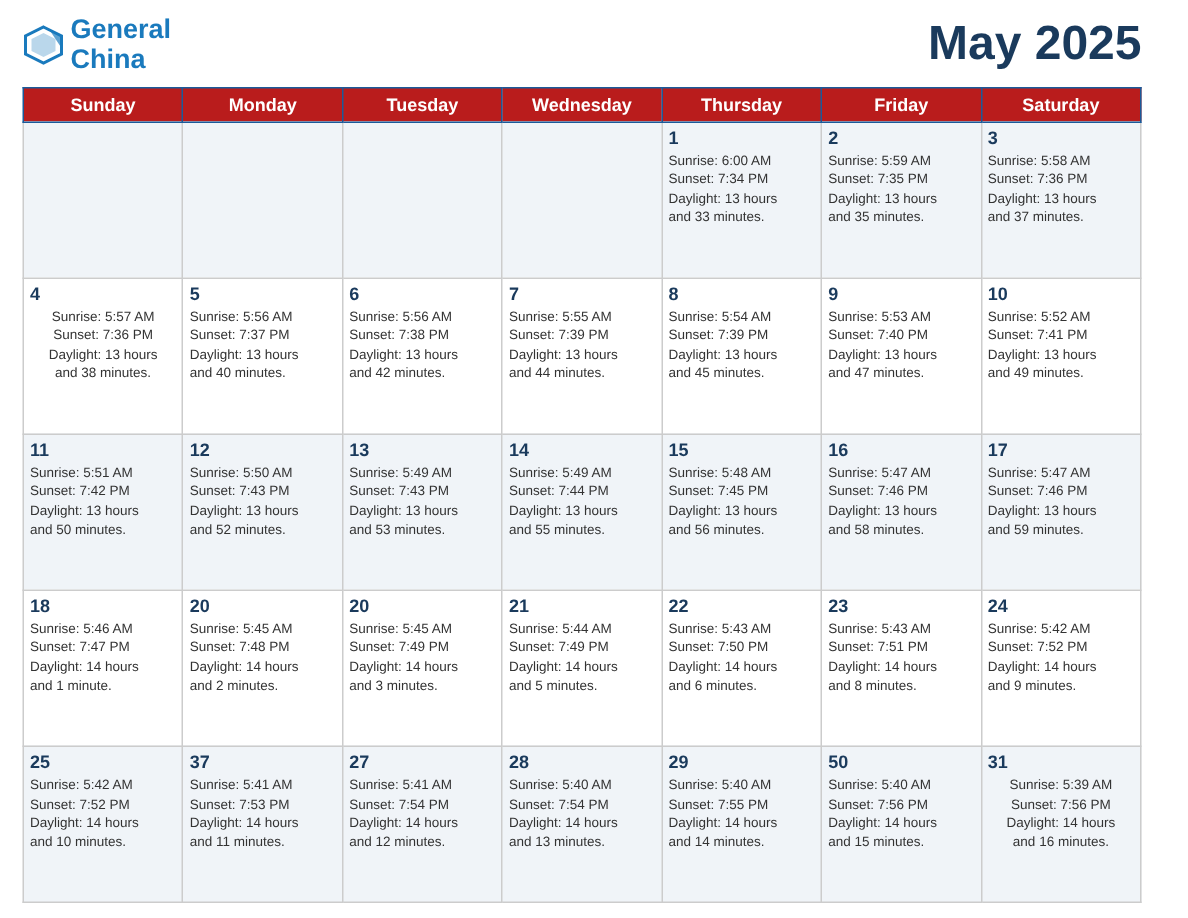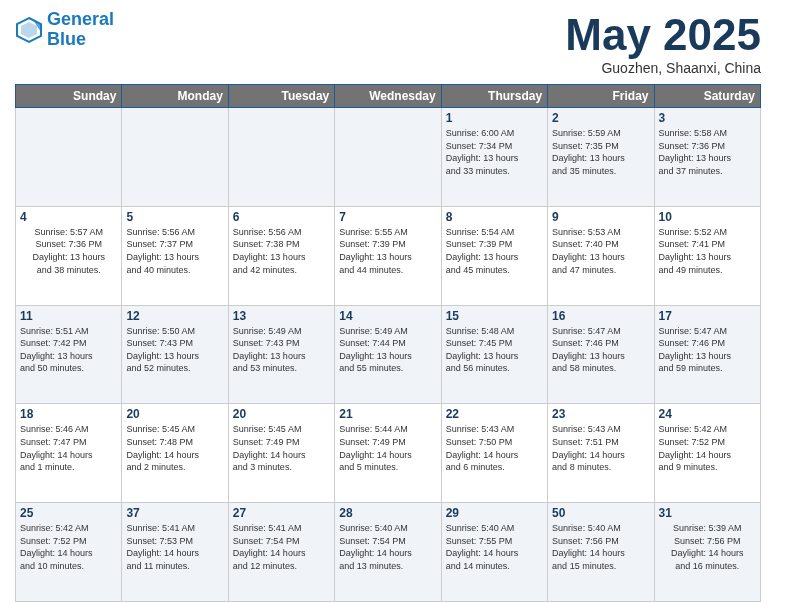--- a/index.html
+++ b/index.html
@@ -38,42 +38,42 @@
     }
     .logo-icon {
       width: 28px;
       height: 28px;
       margin-right: 4px;
     }
     .title-block {
       text-align: right;
     }
     .main-title {
-      font-size: 44px;
+      font-size: 32px;
       font-weight: bold;
       color: #1a3a5c;
     }
     .subtitle {
       font-size: 14px;
       color: #333;
     }
     .calendar {
       flex: 1;
       border: 1px solid #ccc;
       border-collapse: collapse;
       width: 100%;
       table-layout: fixed;
     }
     .calendar thead tr th {
-      background-color: #737373;
+      background-color: #b91c1c;
       color: #fff;
       font-size: 12px;
       font-weight: bold;
       padding: 4px 5px;
-      text-align: right;
+      text-align: center;
       border: 1px solid #1a5a9a;
     }
     .calendar tbody tr td {
       vertical-align: top;
       font-size: 9.5px;
       color: #333;
       padding: 3px 4px;
       border: 1px solid #ccc;
       height: 88px;
     }
@@ -106,26 +106,25 @@
   <div class="header">
     <div class="logo">
       <svg class="logo-icon" viewBox="0 0 28 28">
         <rect x="0" y="0" width="28" height="28" fill="none"></rect>
         <polygon points="14,2 26,8 26,20 14,26 2,20 2,8" fill="none" stroke="#1a7abd" stroke-width="2"></polygon>
         <polygon points="14,6 22,10 22,18 14,22 6,18 6,10" fill="#1a7abd" opacity="0.3"></polygon>
         <polygon points="18,4 26,8 26,16" fill="#1a7abd" opacity="0.7"></polygon>
       </svg>
       <div class="logo-text">
         <div><span>General</span></div>
-        <div style="color:#1a7abd;">Blue</div>
+        <div style="color:#1a7abd;">China</div>
       </div>
     </div>
     <div class="title-block">
       <div class="main-title">May 2025</div>
-      <div class="subtitle">Guozhen, Shaanxi, China</div>
     </div>
   </div>
 
   <table class="calendar">
     <thead>
       <tr>
       <th>Sunday</th>
           <th>Monday</th>
           <th>Tuesday</th>
           <th>Wednesday</th>

